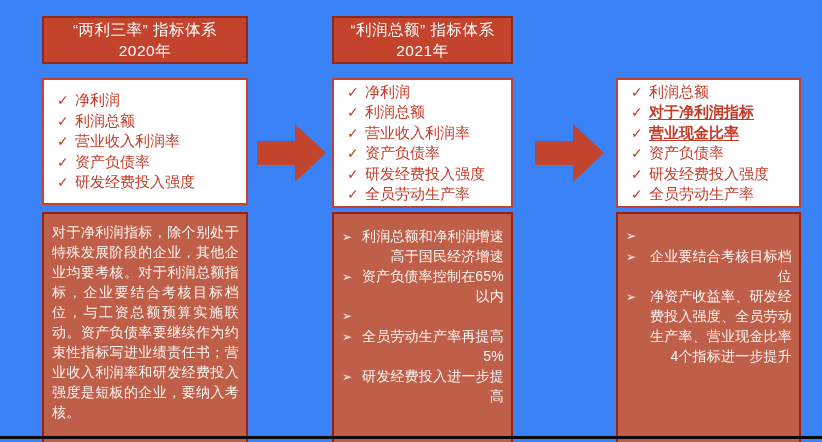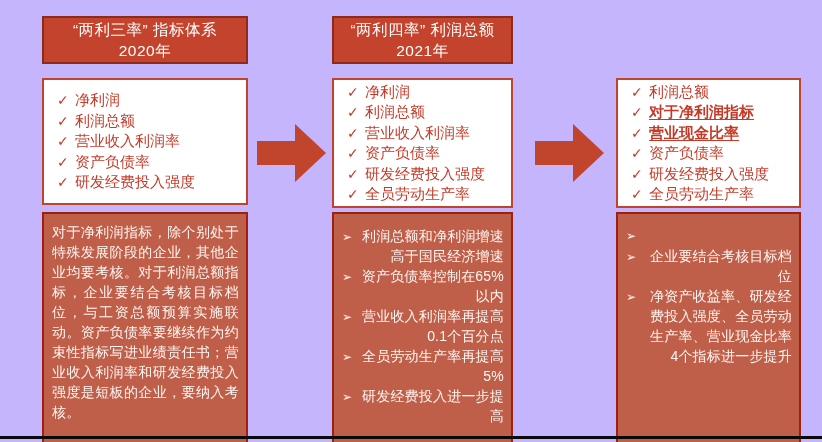--- a/index.html
+++ b/index.html
@@ -3,21 +3,21 @@
 <meta charset="utf-8">
 <style>
   :root{
     --header-bg:#c4432c; --header-border:#8e2a1c;
     --list-bg:#ffffff; --list-border:#c2432c; --list-text:#c43a28;
     --detail-bg:#c05f49; --detail-border:#a02010; --detail-text:#fdf6f2;
     --arrow:#c0452c; --divider:#0a0a0a;
   }
   html,body{margin:0;padding:0;background:#ffffff;}
   body{font-family:"Liberation Sans","DejaVu Sans",sans-serif;}
-  .stage{position:relative;width:822px;height:442px;background:#c4b5fd;overflow:hidden;}
+  .stage{position:relative;width:822px;height:442px;background:#3b82f6;overflow:hidden;}
 
   .col{position:absolute;top:0;height:442px;}
   .col-1{left:42px;width:206px;}
   .col-2{left:332px;width:181px;}
   .col-3{left:616px;width:185px;}
 
   .hdr{
     position:absolute;top:16px;left:0;right:0;height:48px;box-sizing:border-box;
     background:var(--header-bg);border:2px solid var(--header-border);
     color:#ffffff;display:flex;flex-direction:column;justify-content:center;align-items:center;
@@ -91,21 +91,21 @@
       <p>对于净利润指标，除个别处于特殊发展阶段的企业，其他企业均要考核。对于利润总额指标，企业要结合考核目标档位，与工资总额预算实施联动。资产负债率要继续作为约束性指标写进业绩责任书；营业收入利润率和研发经费投入强度是短板的企业，要纳入考核。</p>
     </div>
   </section>
 
   <svg class="arrow arrow-1" viewBox="0 0 69 58" aria-hidden="true">
     <polygon points="0,17 38,17 38,0 69,29 38,58 38,41 0,41" fill="#c0452c"></polygon>
   </svg>
 
   <section class="col col-2">
     <div class="hdr">
-      <div>“两利四率” 利润总额</div>
+      <div>“利润总额” 指标体系</div>
       <div>2021年</div>
     </div>
     <ul class="list">
         <li>
           <span class="marker">✓</span>
           <span class="txt">净利润</span>
         </li>
         <li>
           <span class="marker">✓</span>
           <span class="txt">利润总额</span>
@@ -132,21 +132,20 @@
           <li>
             <span class="marker">➢</span>
             <span class="txt">利润总额和净利润增速高于国民经济增速</span>
           </li>
           <li>
             <span class="marker">➢</span>
             <span class="txt">资产负债率控制在65%以内</span>
           </li>
           <li>
             <span class="marker">➢</span>
-            <span class="txt">营业收入利润率再提高0.1个百分点</span>
           </li>
           <li>
             <span class="marker">➢</span>
             <span class="txt">全员劳动生产率再提高5%</span>
           </li>
           <li>
             <span class="marker">➢</span>
             <span class="txt">研发经费投入进一步提高</span>
           </li>
         </ul>

